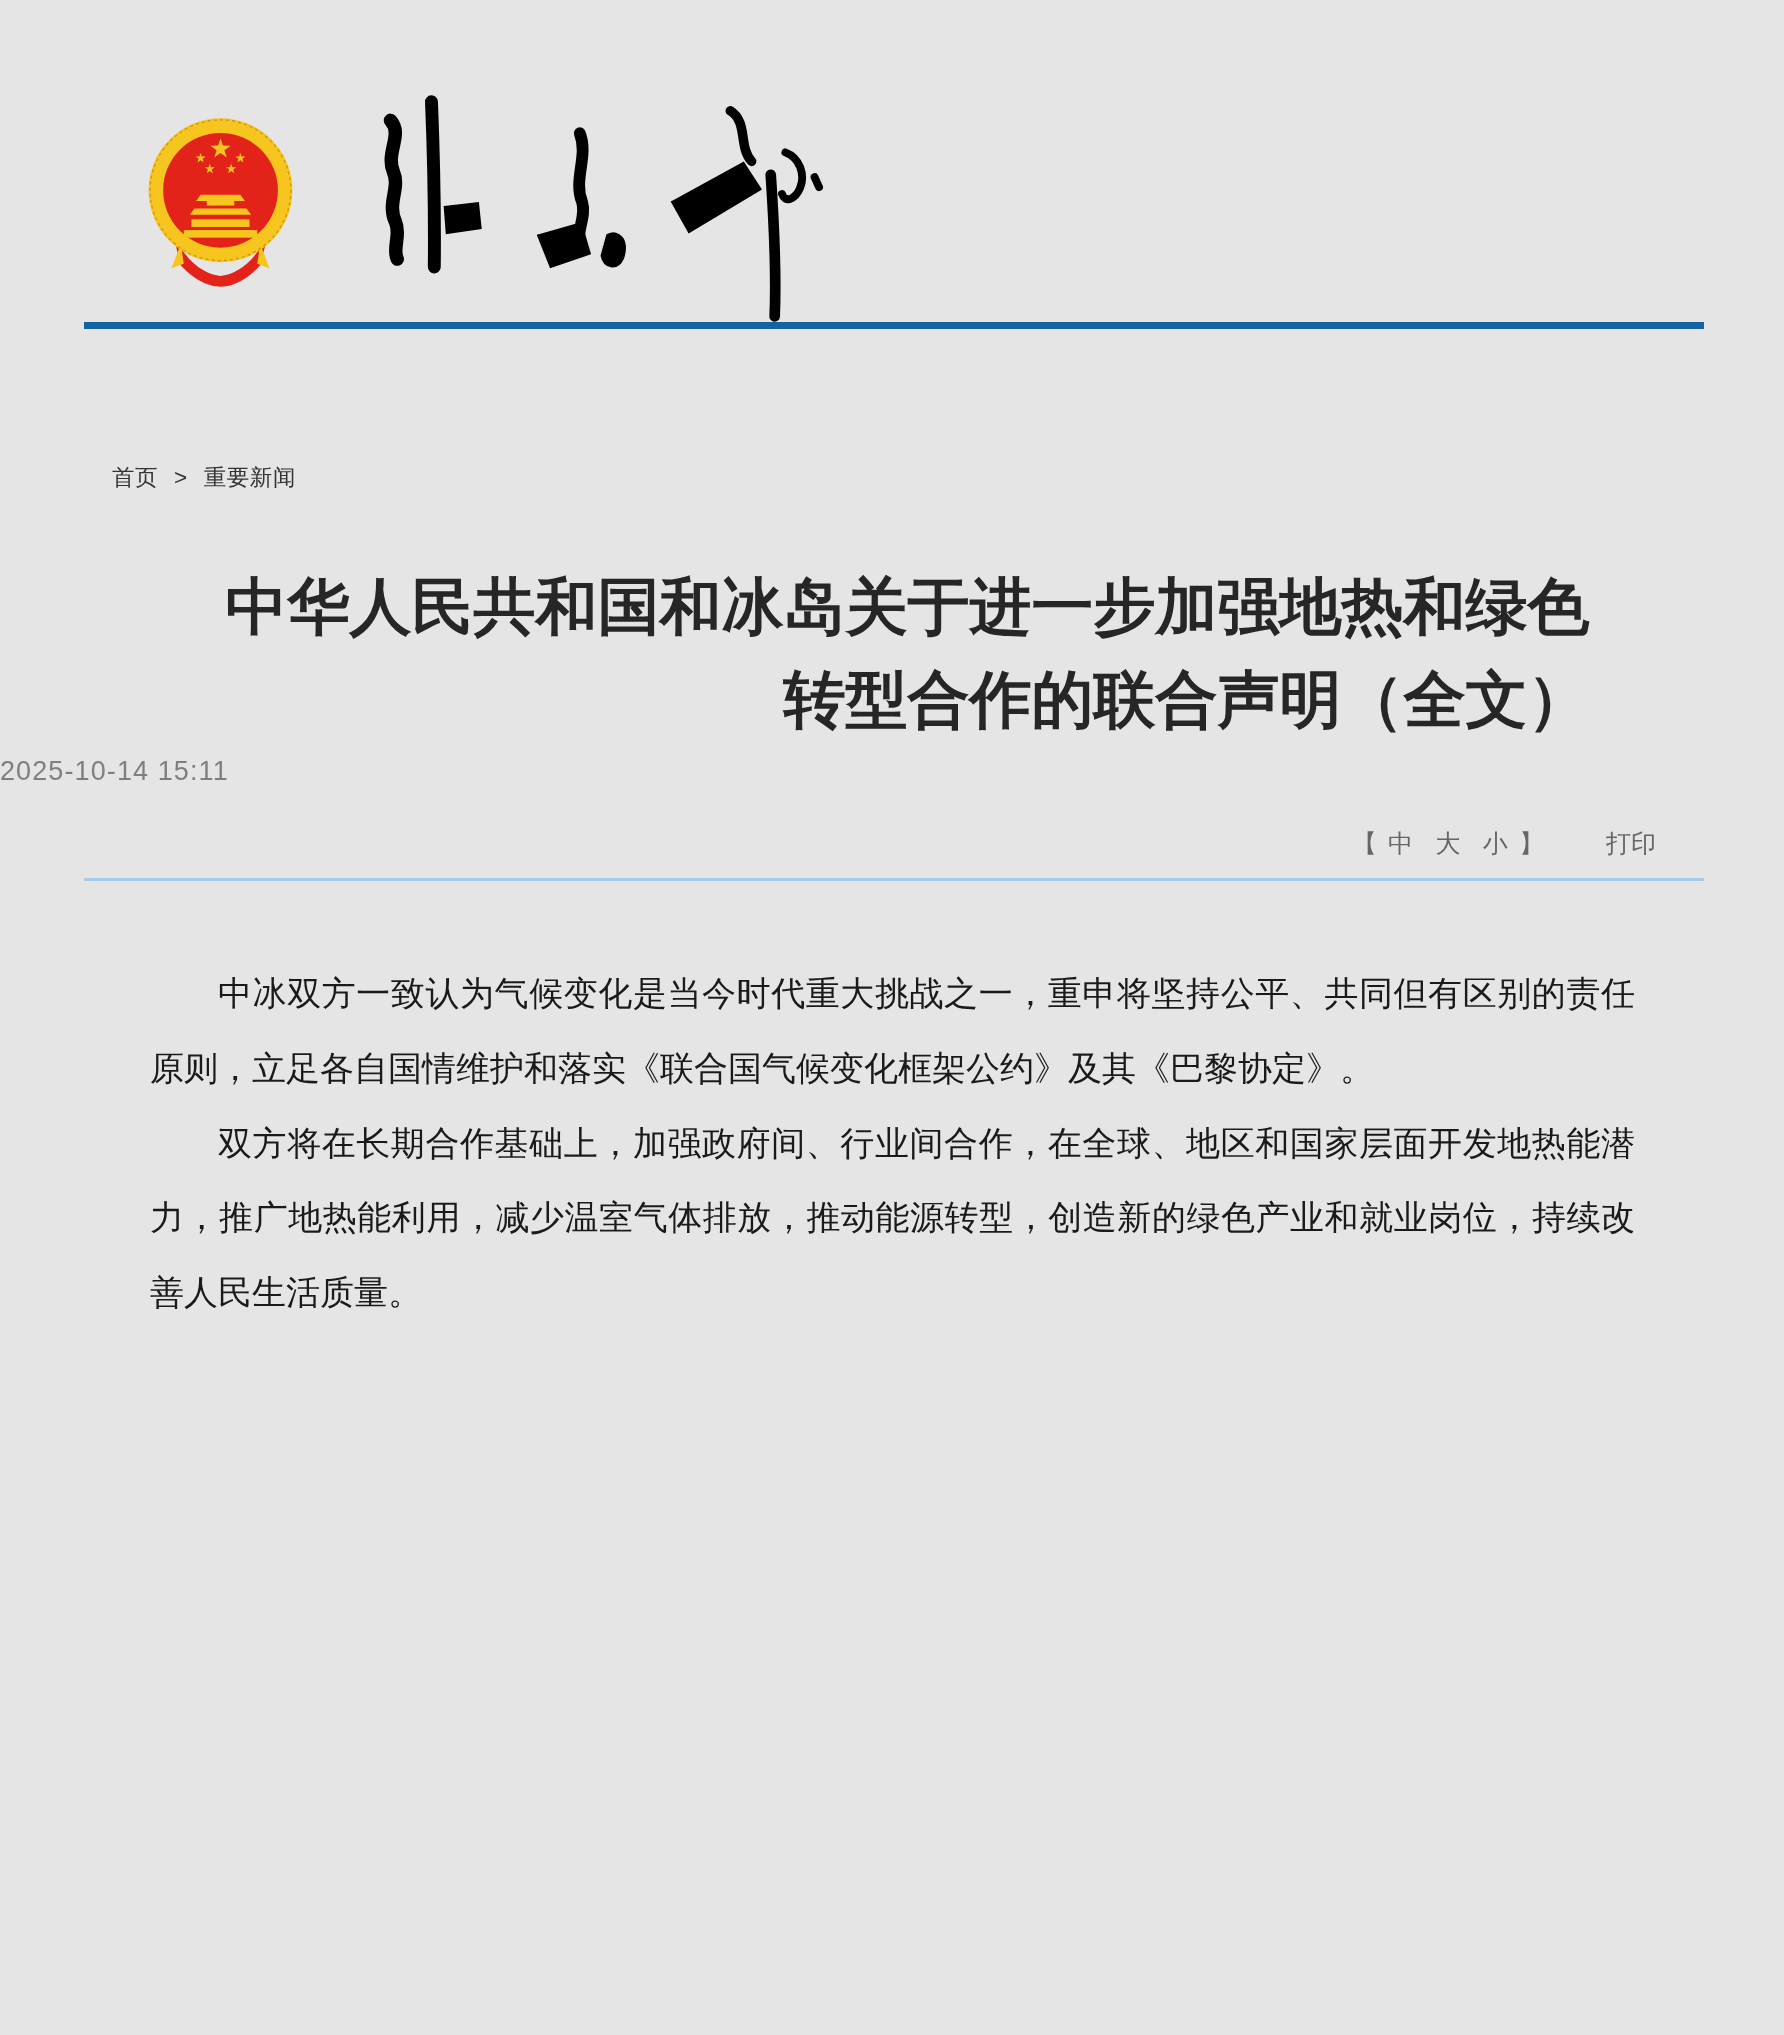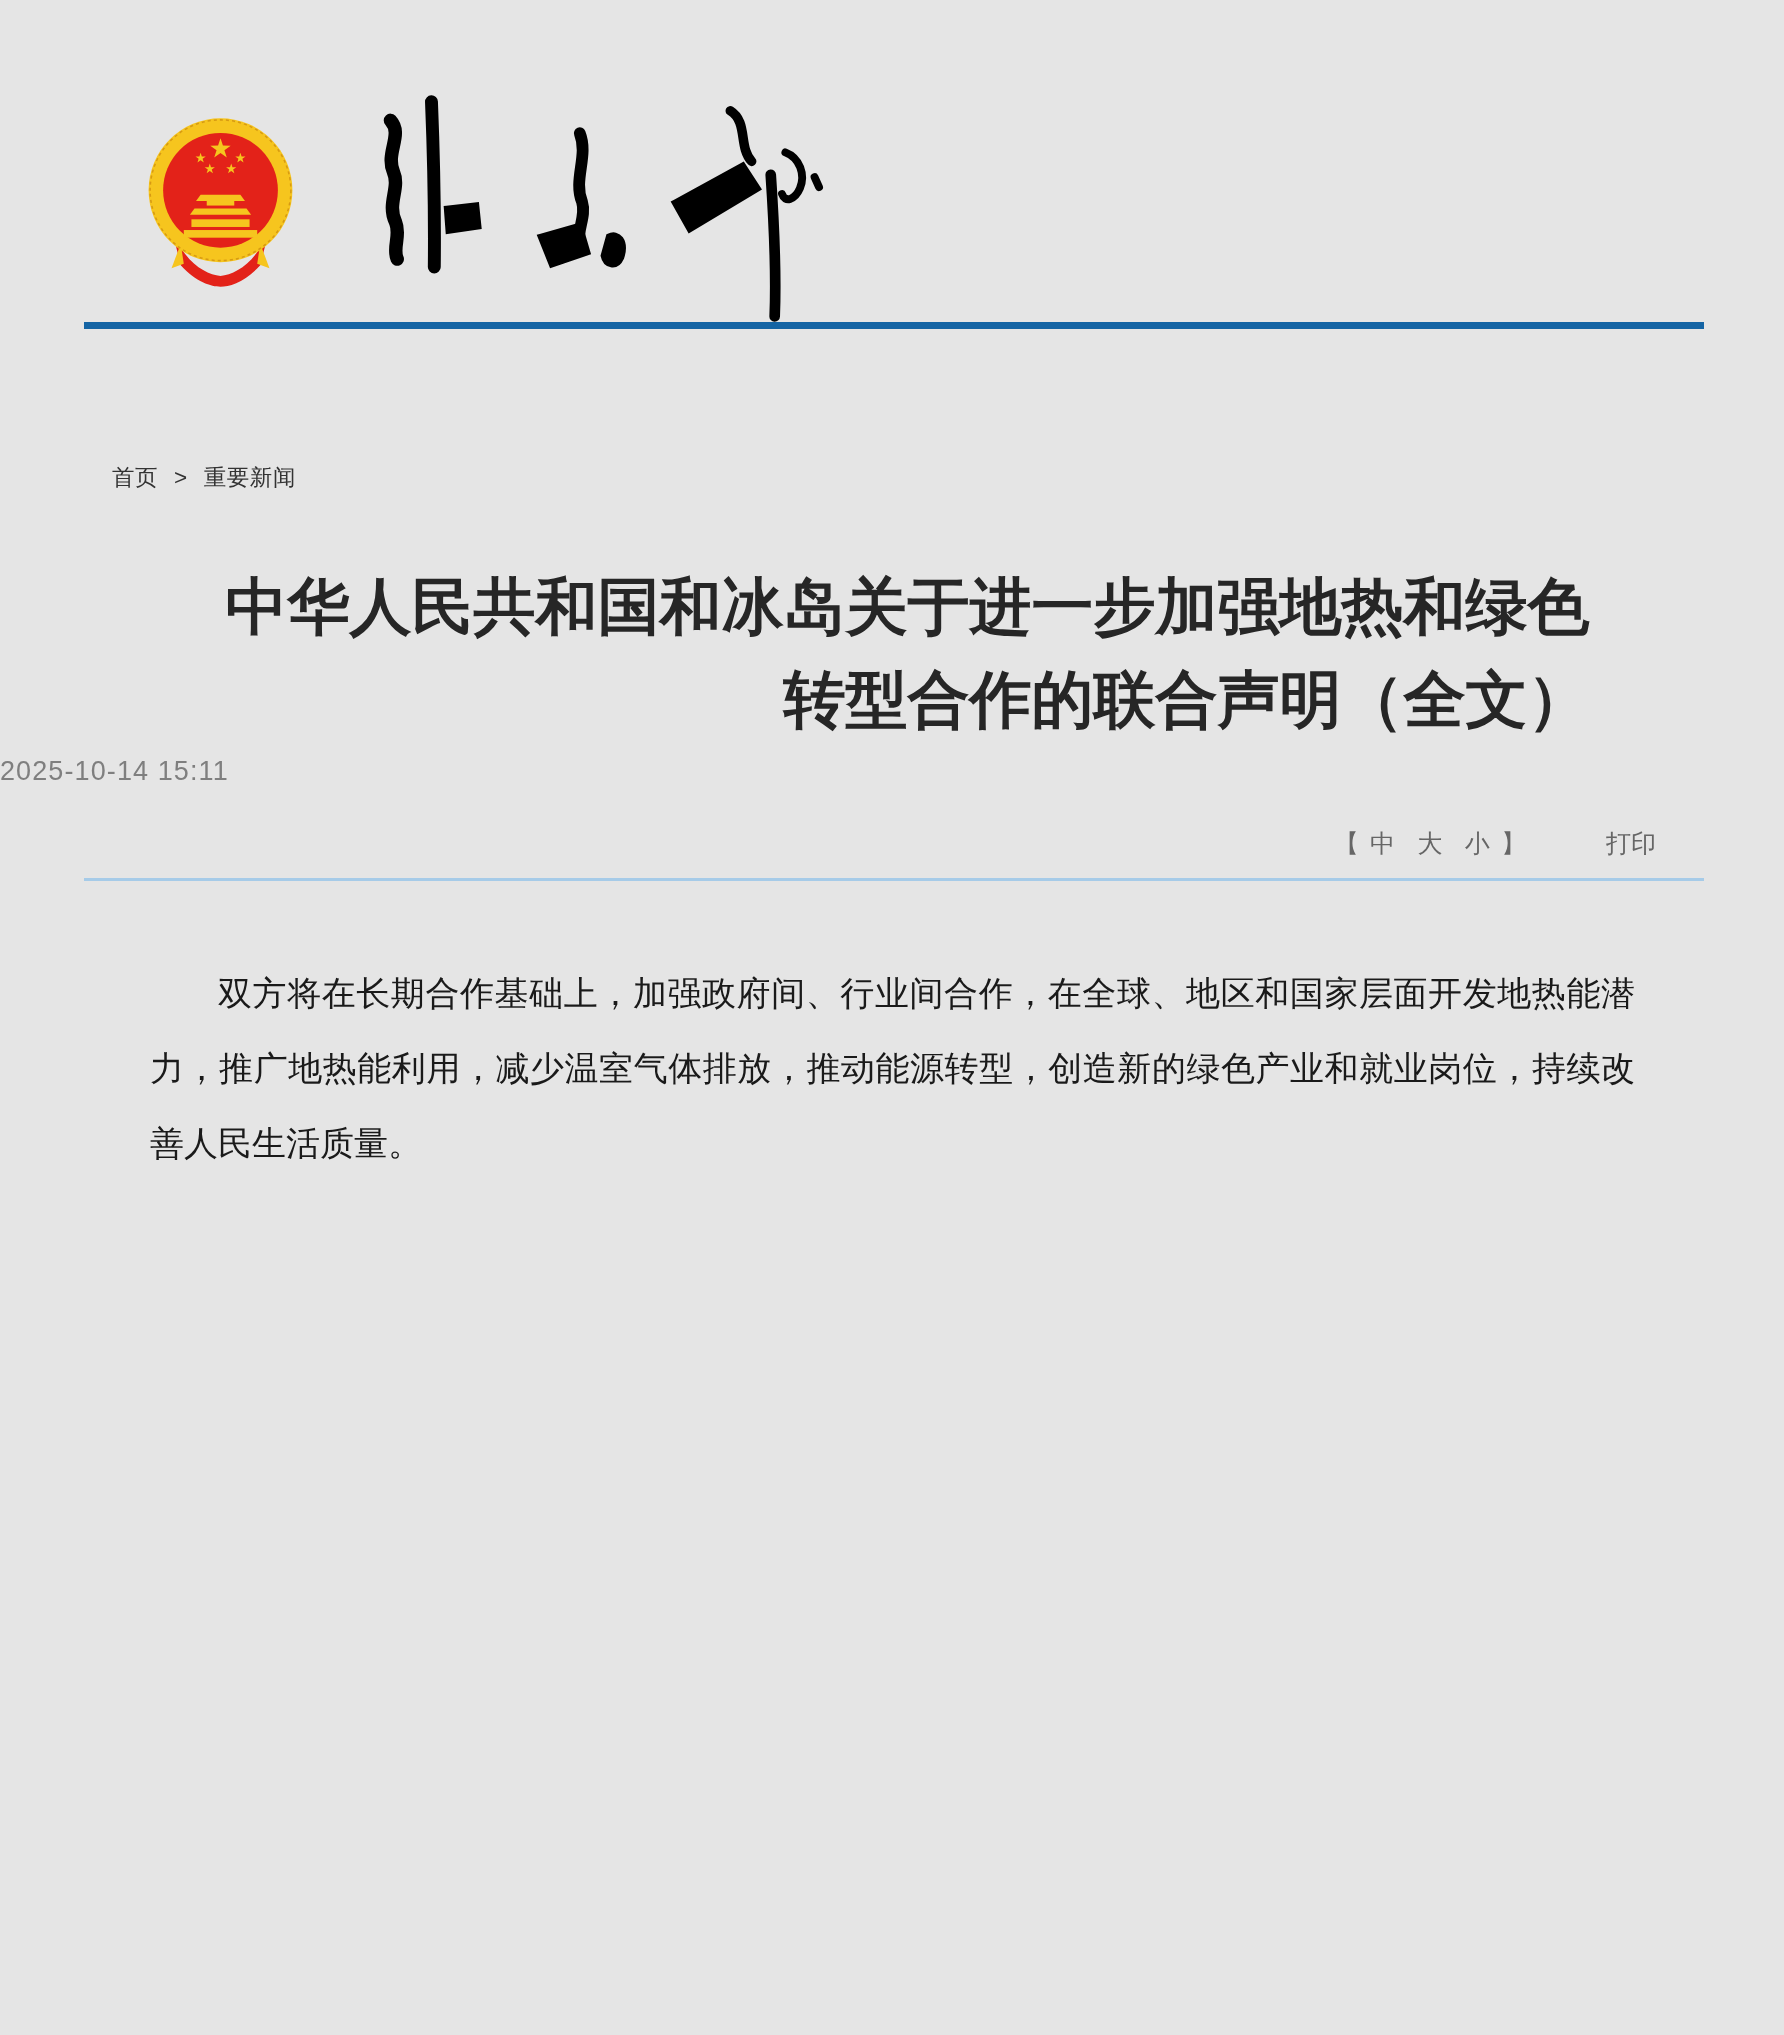--- a/index.html
+++ b/index.html
@@ -29,21 +29,21 @@
   .article-date {
     position:absolute; top:756px; left:0; width:1784px;
     font-size:27px; color:#7f7f7f; letter-spacing:1.1px;
   }
   .article-tools {
     position:absolute; top:827px; right:128px;
     font-size:25px; color:#666666; white-space:nowrap;
   }
   .article-tools .bracket { color:#666666; }
   .article-tools .fz { margin:0 11.2px; cursor:pointer; }
-  .article-tools .print { margin-left:80px; cursor:pointer;text-align:right; }
+  .article-tools .print { margin-left:62px; cursor:pointer;text-align:right; }
   .divider { position:absolute; top:878px; left:84px; width:1620px; height:2.8px; background:#a6cbe8; }
 
   
   .article-body {
     position:absolute; top:956px; left:150px; width:1485px;
     font-size:34px; line-height:2.2; color:#1a1a1a;
     text-align:justify;
   }
   .article-body p { margin:0; text-indent:2em; }
 </style>
@@ -122,17 +122,18 @@
 
   <div class="article-date">2025-10-14 15:11</div>
 
   <div class="article-tools">
     <span class="bracket">【</span><span class="fz">中</span><span class="fz">大</span><span class="fz">小</span><span class="bracket">】</span><span class="print">打印</span>
   </div>
 
   <div class="divider"></div>
 
   <div class="article-body">
+    <p>中冰双方一致认为气候变化是当今时代重大挑战之一，重申将坚持公平、共同但有区别的责任原则，立足各自国情维护和落实《联合国气候变化框架公约》及其《巴黎协定》。</p>
     <p>双方将在长期合作基础上，加强政府间、行业间合作，在全球、地区和国家层面开发地热能潜力，推广地热能利用，减少温室气体排放，推动能源转型，创造新的绿色产业和就业岗位，持续改善人民生活质量。</p>
   </div>
 
 </div>
 
 
 </body></html>

